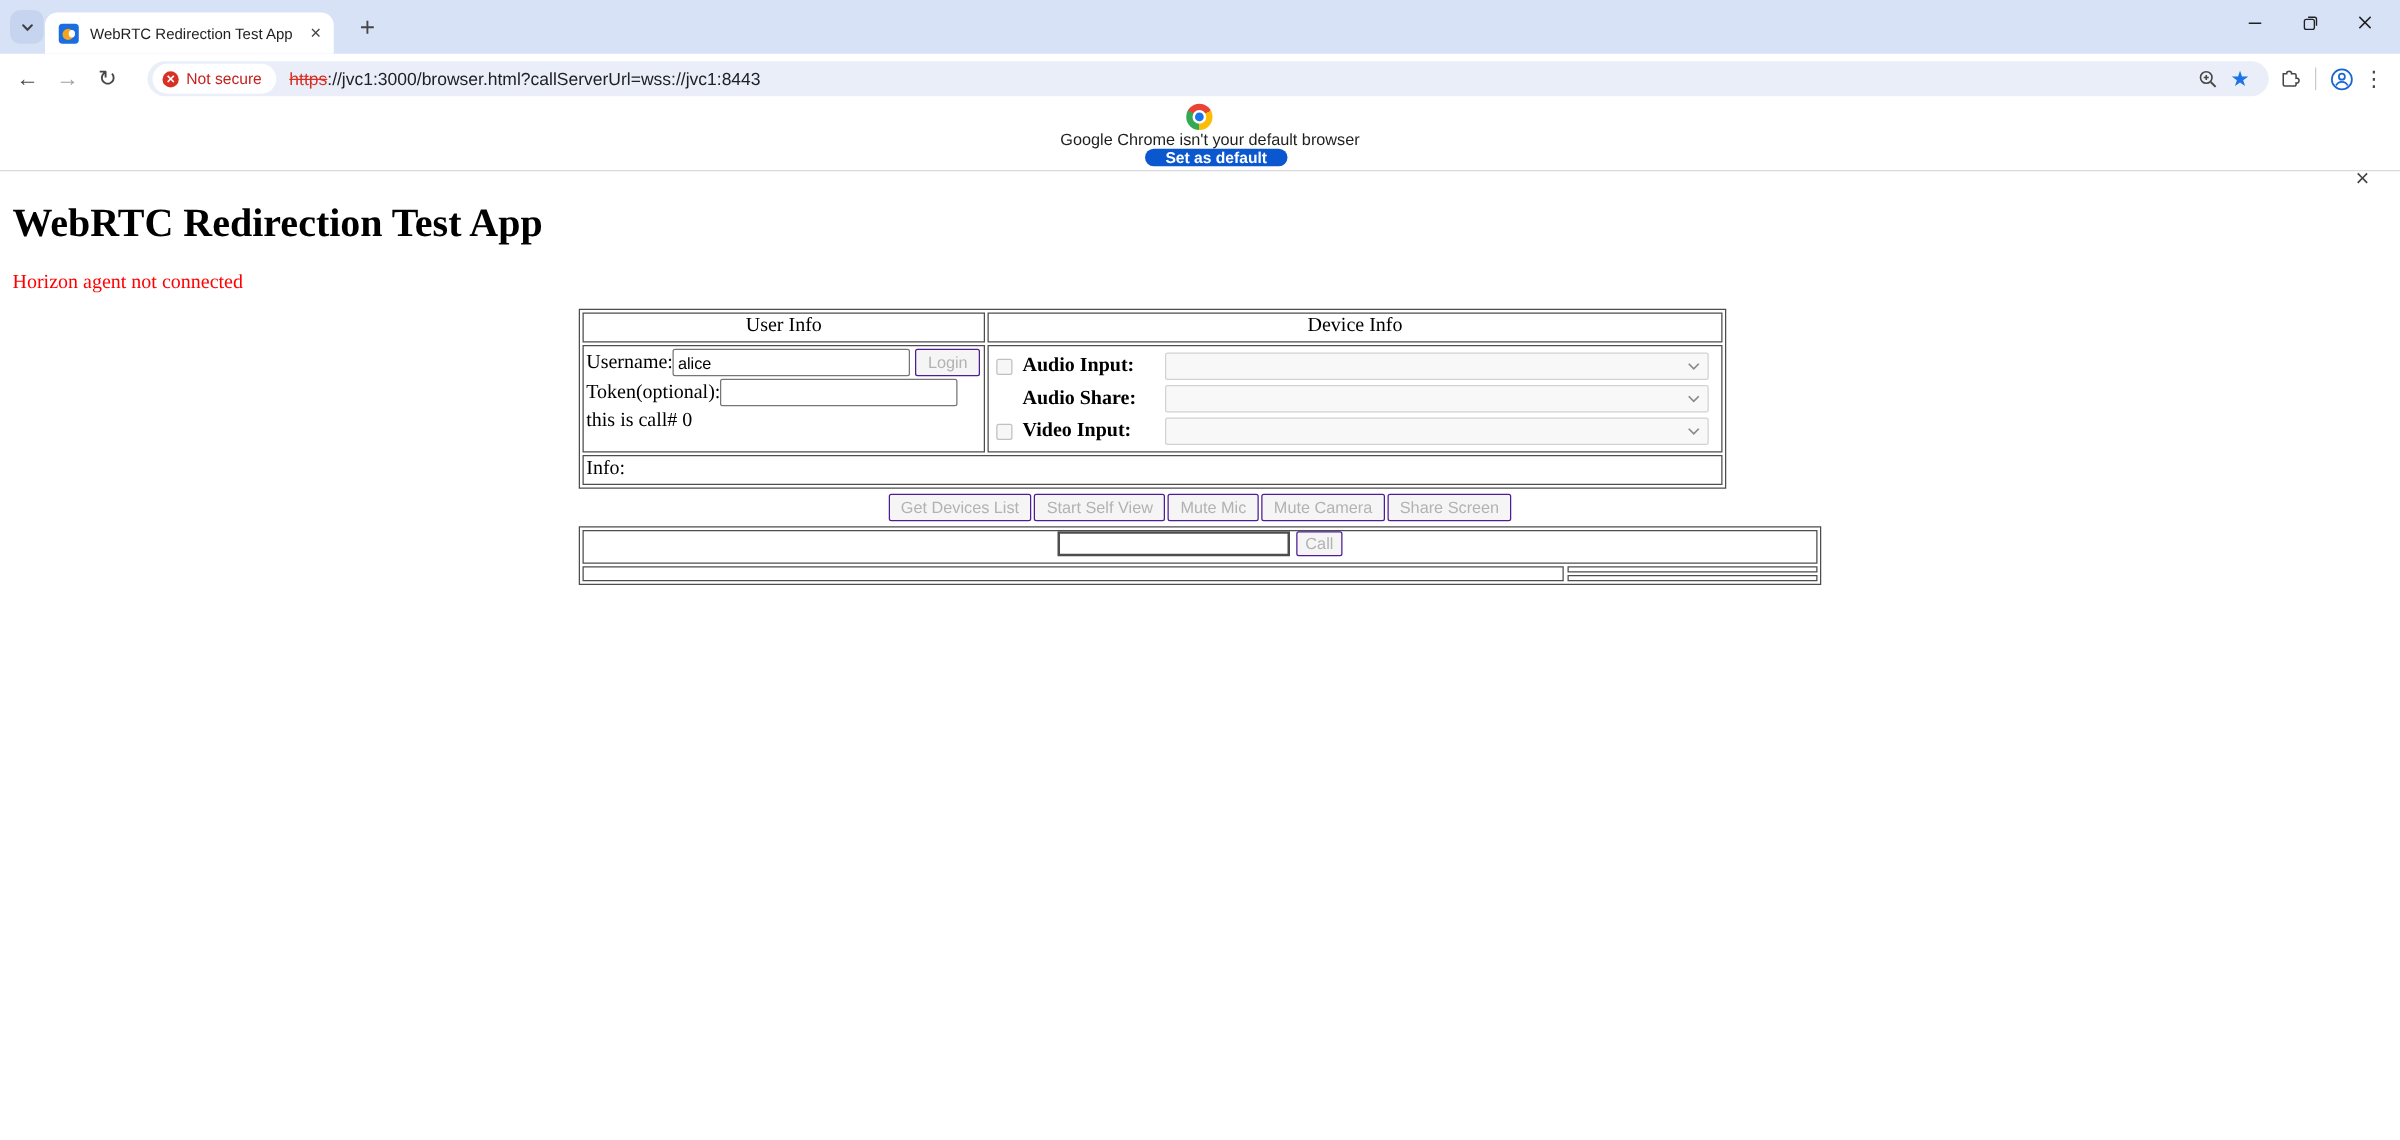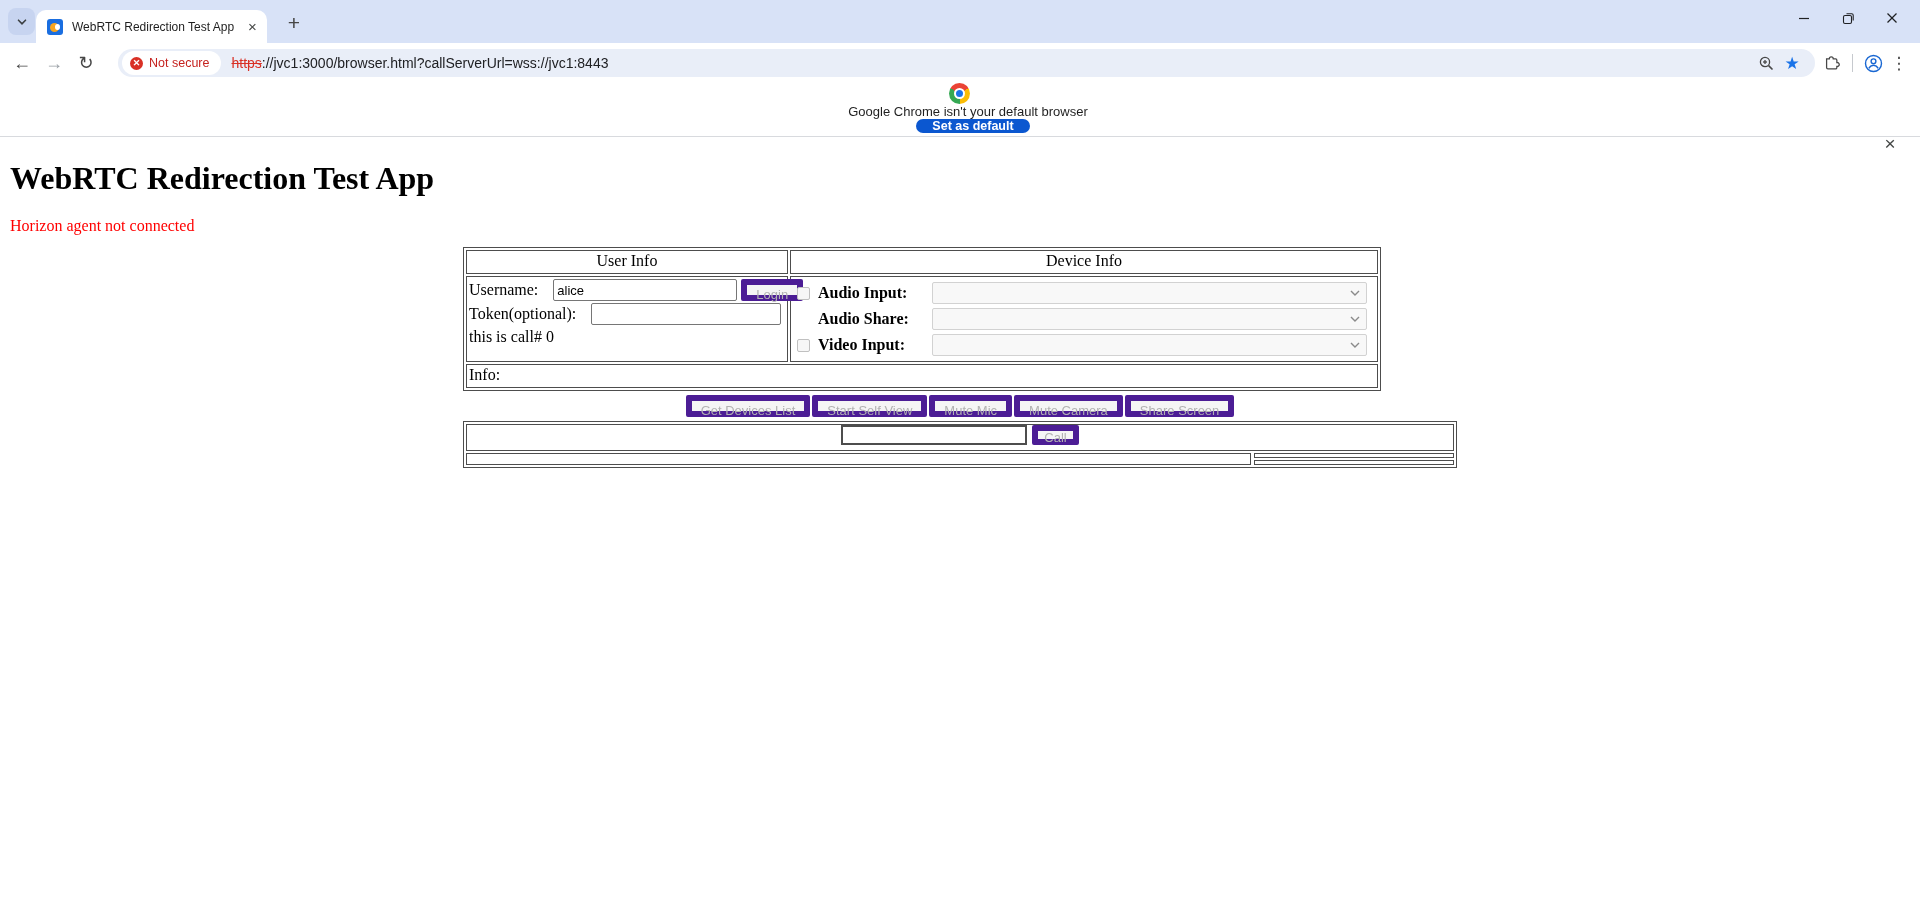--- a/index.html
+++ b/index.html
@@ -75,22 +75,22 @@
   table.grid td { border:1px solid #4d4d4d; font-size:16px; padding:1px 2px; vertical-align:top;
     font-family:"Liberation Serif", serif; }
   td.hdr { text-align:center; height:24px; vertical-align:middle; padding:0; }
   .tables-row { display:flex; align-items:flex-start; }
   table.main { width:918px; }
   table.selfv { width:76px; }
 
   .uline { display:flex; align-items:center; margin-top:1px; }
   .uline label { flex:0 0 auto; }
   input.txt { height:22px; border:1px solid #767676; background:#fff; font-size:13px;
-    font-family:"Liberation Sans", sans-serif; padding:0 3px; border-radius:2px;margin-left:15px; }
-  .btn-dis { background:#f5f5f5; border:6px solid #4c1d95; color:#b2b2b2; border-radius:2px;
+    font-family:"Liberation Sans", sans-serif; padding:0 3px; border-radius:2px; }
+  .btn-dis { background:#f5f5f5; border:1px solid #4c1d95; color:#b2b2b2; border-radius:2px;
     font-size:13px; font-family:"Liberation Sans", sans-serif; padding:2px 9px; height:22px;
     line-height:16px; }
   .devrow { display:flex; align-items:center; margin:4px 4px 4px 4px; }
   .cb { width:13px; height:13px; border:1px solid #c0c0c0; background:#f7f7f7; border-radius:2px;
     flex:0 0 13px; }
   .cb.ghost { visibility:hidden; }
   .devrow b { width:114px; margin-left:8px; font-size:16px; flex:0 0 114px; }
   .sel { flex:1; height:22px; background:#f8f8f8; border:1px solid #d2d2d2; border-radius:2px;
     margin-right:4px; position:relative; }
   .sel svg { position:absolute; right:6px; top:7px; }

